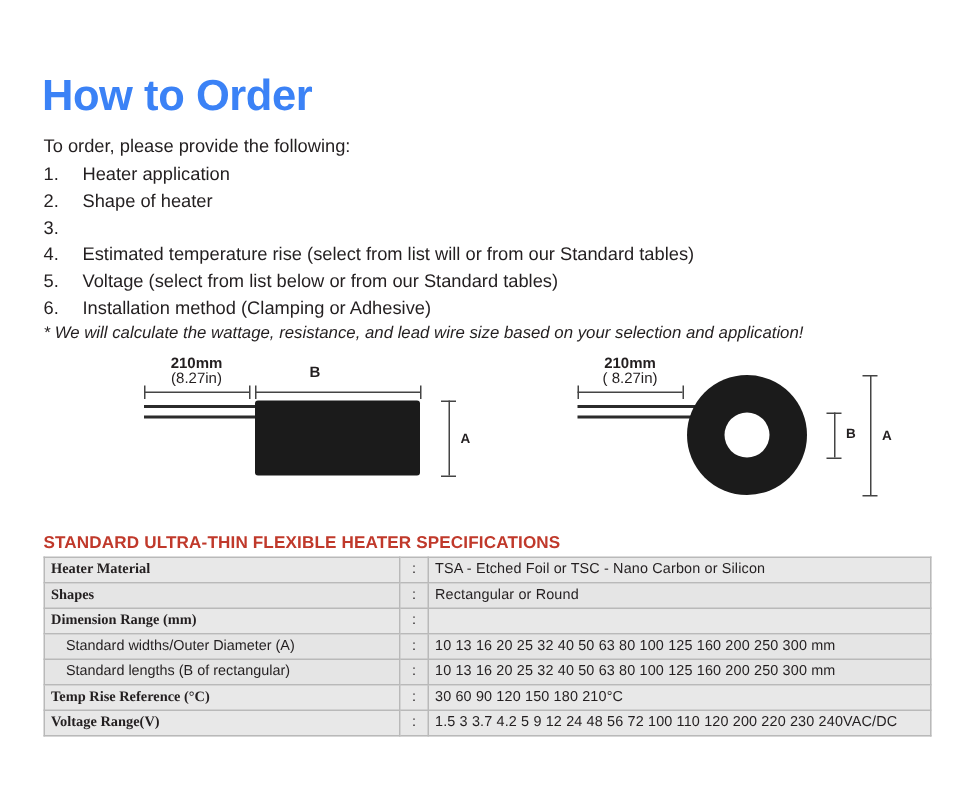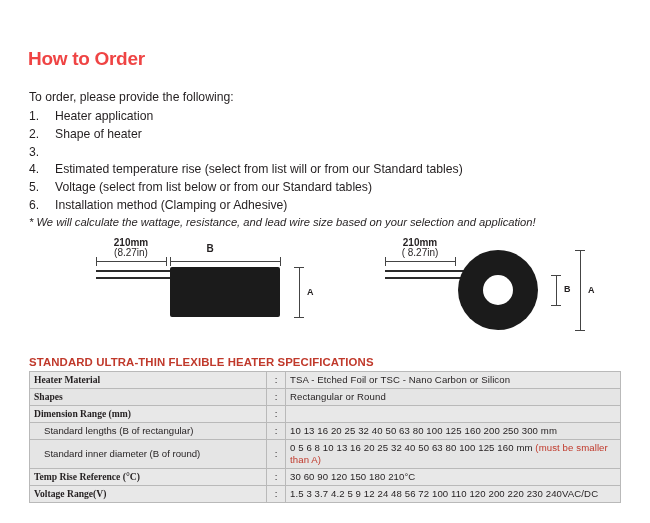--- a/index.html
+++ b/index.html
@@ -18,23 +18,23 @@
     position: relative;
     width: 650px;
     height: 523px;
     box-sizing: border-box;
     padding: 0;
   }
   .title {
     position: absolute;
     left: 28px;
     top: 48px;
-    font-size: 19px;
-    font-weight: bold;
-    color: #ef4444;
+    font-size: 29px;
+    font-weight: bold;
+    color: #3b82f6;
     letter-spacing: -0.3px;
   }
   .intro {
     position: absolute;
     left: 29px;
     top: 90px;
     font-size: 12.2px;
     color: #231f20;
   }
   .steps {
@@ -281,31 +281,28 @@
         <td class="c-label bold">Shapes</td>
         <td class="c-colon">:</td>
         <td class="vals">Rectangular or Round</td>
       </tr>
       <tr class="shade">
         <td class="c-label bold">Dimension Range (mm)</td>
         <td class="c-colon">:</td>
         <td class="vals"></td>
       </tr>
       <tr class="plain">
+        <td class="c-label indent">Standard widths/Outer Diameter (A)</td>
+        <td class="c-colon">:</td>
+        <td class="vals">10  13  16  20  25  32  40  50  63  80  100  125  160  200  250 300 mm</td>
+      </tr>
+      <tr class="plain">
         <td class="c-label indent">Standard lengths (B of rectangular)</td>
         <td class="c-colon">:</td>
         <td class="vals">10  13  16  20  25  32  40  50  63  80  100  125  160  200  250 300 mm</td>
-      </tr>
-      <tr class="plain">
-        <td class="c-label indent">Standard inner diameter (B of round)</td>
-        <td class="c-colon">:</td>
-        <td class="vals">
-          <span>0   5   6   8   10   13   16   20   25   32   40   50   63   80   100   125   160 mm</span>
-          <span class="warn">(must be smaller than A)</span>
-        </td>
       </tr>
       <tr class="shade">
         <td class="c-label bold">Temp Rise Reference (°C)</td>
         <td class="c-colon">:</td>
         <td class="vals">30  60  90  120  150  180  210°C</td>
       </tr>
       <tr class="shade">
         <td class="c-label bold">Voltage Range(V)</td>
         <td class="c-colon">:</td>
         <td class="vals">1.5  3  3.7  4.2  5  9  12  24  48  56  72  100  110  120  200  220  230  240VAC/DC</td>

